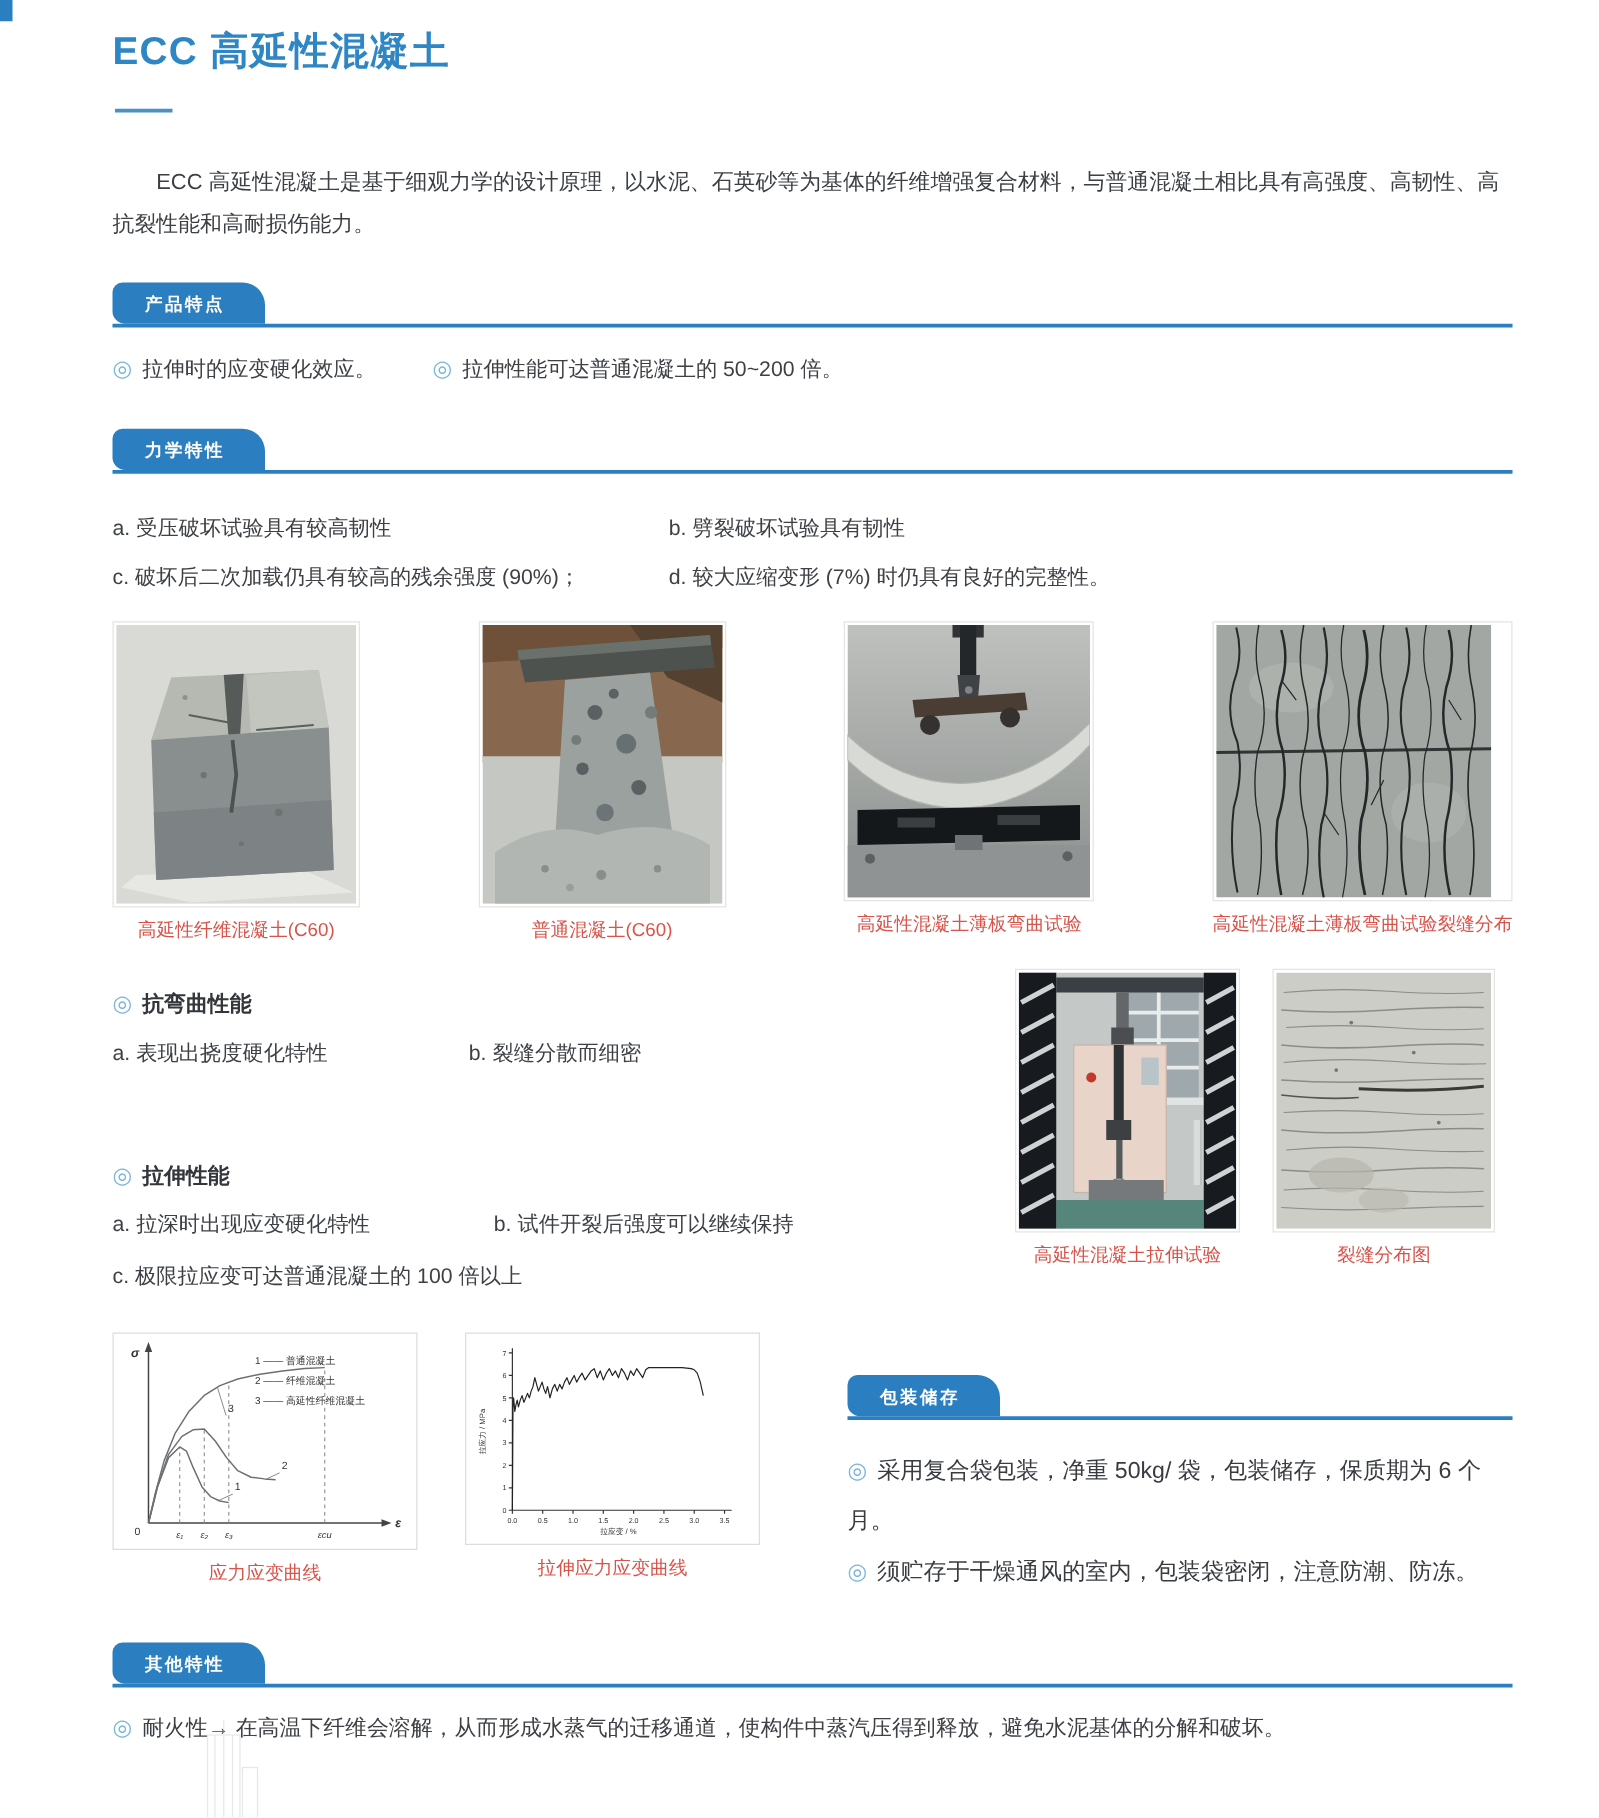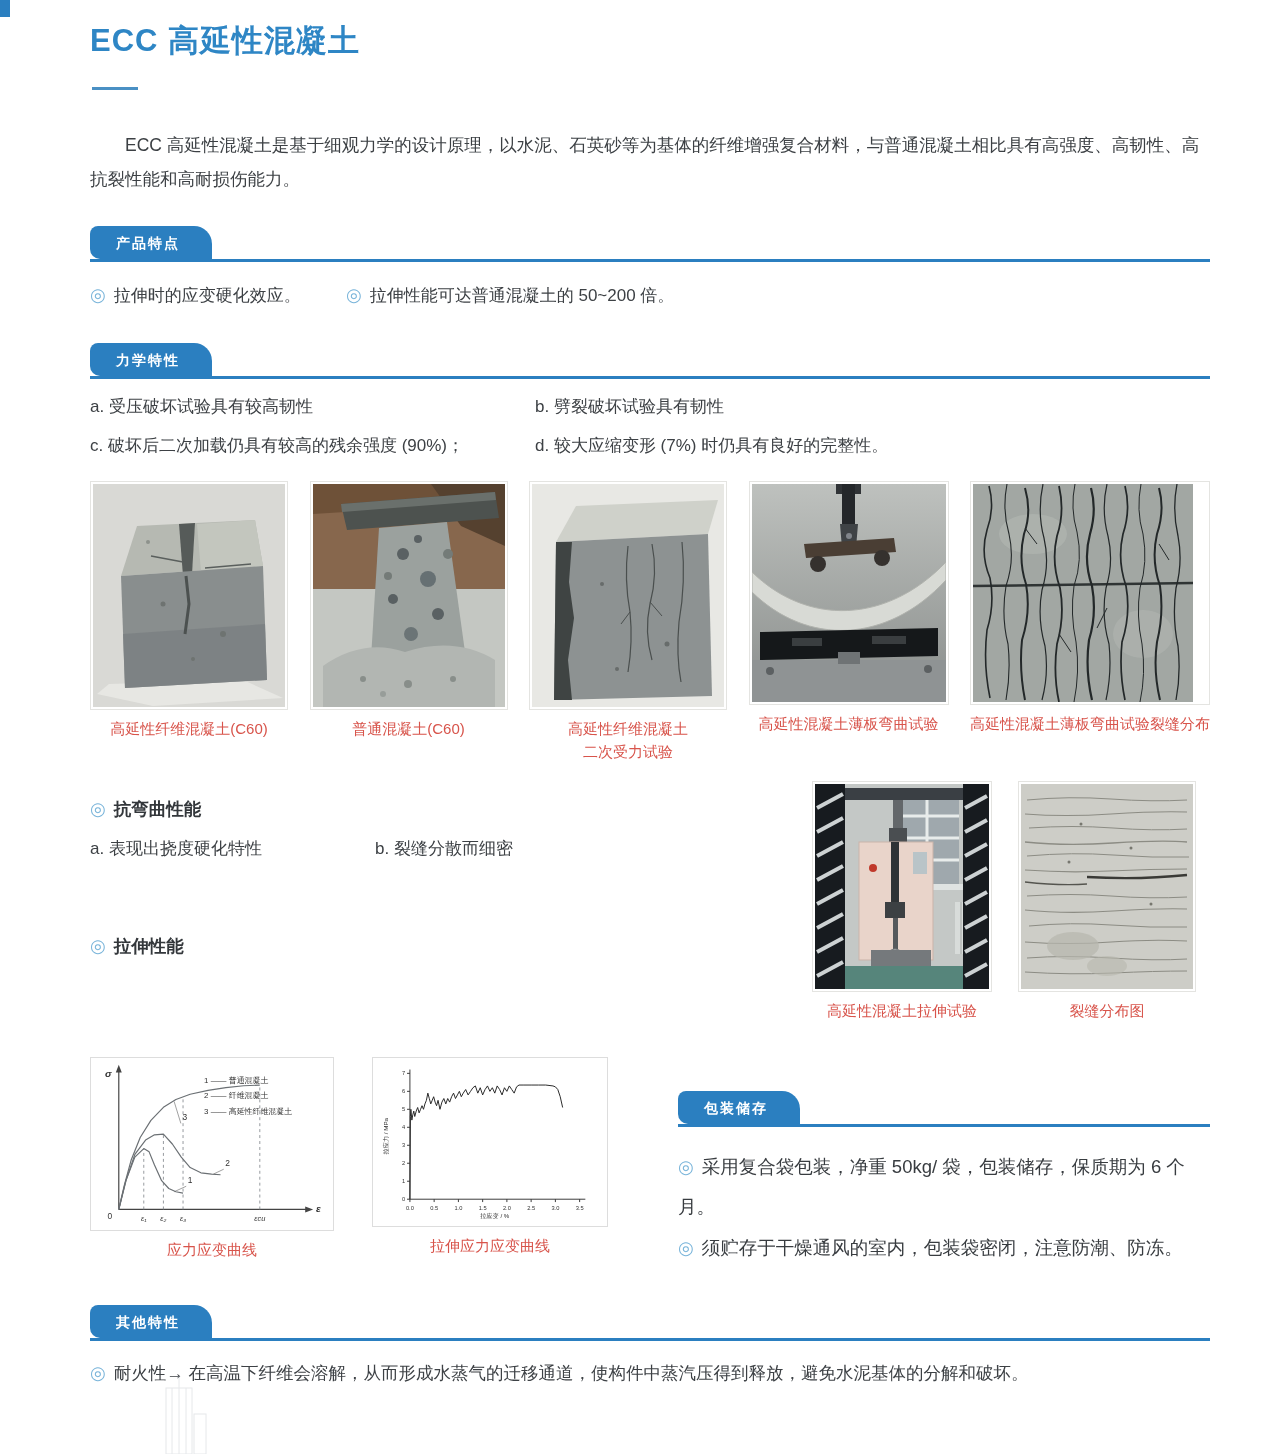--- a/index.html
+++ b/index.html
@@ -11,21 +11,21 @@
   .title-dash{width:46px;height:3px;background:#4a90c4;margin:25px 0 0 2px;}
   p.intro{margin:38px 0 0;font-size:17.5px;line-height:1.95;color:#3c4044;text-indent:2em;}
   .section-head{margin-top:30px;border-bottom:3px solid #2b7fc0;line-height:0;}
   .tab{display:inline-block;background:#2b7fc0;color:#fff;font-size:14px;font-weight:bold;
        letter-spacing:2px;line-height:1;padding:10px 32px 9px 26px;border-radius:8px 18px 0 10px;}
   .b-ic{color:#7ab5da;font-size:18px;margin-right:8px;}
   .feature-row{display:flex;margin-top:22px;font-size:17px;}
   .feature-row .bullet{white-space:nowrap;}
   .fb0{width:256px;} .fb1{width:380px;}
   .sub-head{margin-top:20px;font-size:17.5px;font-weight:bold;color:#33373b;}
-  .grid2{display:grid;grid-template-columns:445px 1fr;row-gap:16px;margin-top:16px;font-size:17px;}
+  .grid2{display:grid;grid-template-columns:445px 1fr;row-gap:16px;margin-top:32px;font-size:17px;}
   .gridB{display:grid;grid-template-columns:285px 1fr;margin-top:16px;font-size:17px;}
   .gridT{display:grid;grid-template-columns:305px 1fr;row-gap:18px;margin-top:16px;font-size:17px;}
   .gridT .span2{grid-column:1/3;}
   .photo-row{display:flex;justify-content:space-between;margin-top:24px;}
   figure{margin:0;text-align:center;}
   .ph{background:#fff;border:1px solid #e4e4e1;padding:2px;}
   .ph svg{display:block;}
   .cap{margin-top:8px;font-size:15px;color:#d8544b;line-height:1.5;white-space:pre-line;}
   .mid-row{display:flex;margin-top:14px;}
   .mid-left{flex:0 0 706px;}
@@ -110,37 +110,20 @@
             <circle cx="135" cy="70" r="5" fill="#747b78"></circle>
               <circle cx="105" cy="55" r="4" fill="#5a6163"></circle>
             <path d="M10,182 q40,-28 82,-14 q50,-16 90,8 l0,47 l-172,0 z" fill="#b2b6b2"></path>
             <circle cx="50" cy="195" r="3" fill="#888e8a"></circle>
               <circle cx="95" cy="200" r="4" fill="#888e8a"></circle>
             <circle cx="140" cy="195" r="3" fill="#888e8a"></circle>
               <circle cx="70" cy="210" r="3" fill="#979d99"></circle>
           </svg>
         </div>
         <figcaption class="cap">普通混凝土(C60)</figcaption>
-      </figure>
-      <figure>
-        <div class="ph">
-          <svg width="192" height="223" viewBox="0 0 192 223">
-            <rect width="192" height="223" fill="#e8e8e4"></rect>
-            <polygon points="24,58 44,22 186,16 176,50" fill="#cfd1ca"></polygon>
-            <polygon points="24,58 176,50 180,212 22,216" fill="#8d9292"></polygon>
-            <path d="M24,58 l16,0 l-3,40 l5,36 l-6,42 l4,40 l-18,0 z" fill="#3f4443"></path>
-            <path d="M120,60 q6,30 -2,60 q-6,28 2,56 M96,62 q-4,34 2,66 q3,30 -2,60 M150,58 q4,40 -3,80 q-3,34 2,60" stroke="#4a4f4e" stroke-width="1.2" fill="none"></path>
-            <path d="M118,118 l12,14 M98,128 l-9,12" stroke="#4a4f4e" stroke-width="1" fill="none"></path>
-            <circle cx="70" cy="100" r="2" fill="#676c6b"></circle>
-              <circle cx="135" cy="160" r="2.5" fill="#676c6b"></circle>
-            <circle cx="85" cy="185" r="2" fill="#676c6b"></circle>
-          </svg>
-        </div>
-        <figcaption class="cap">高延性纤维混凝土
-二次受力试验</figcaption>
       </figure>
       <figure>
         <div class="ph">
           <svg width="194" height="218" viewBox="0 0 194 218">
             <defs>
                 <linearGradient id="g4" x1="0" y1="0" x2="0" y2="1">
               <stop offset="0" stop-color="#bec1be"></stop>
                   <stop offset="1" stop-color="#8a8e8c"></stop>
                 </linearGradient>
               </defs>
@@ -191,20 +174,25 @@
     </div>
 
     <div class="mid-row">
       <div class="mid-left">
         <div class="sub-head"><span class="b-ic">◎</span><span>抗弯曲性能</span></div>
         <div class="gridB">
           <div>a. 表现出挠度硬化特性</div>
           <div>b. 裂缝分散而细密</div>
         </div>
         <div class="sub-head tensile-head"><span class="b-ic">◎</span><span>拉伸性能</span></div>
+        <div class="gridT">
+          <div>a. 拉深时出现应变硬化特性</div>
+          <div>b. 试件开裂后强度可以继续保持</div>
+          <div class="span2">c. 极限拉应变可达普通混凝土的 100 倍以上</div>
+        </div>
       </div>
       <div class="mid-right">
         <figure>
           <div class="ph">
             <svg width="174" height="205" viewBox="0 0 174 205">
               <rect width="174" height="205" fill="#c4c8c6"></rect>
               <rect x="80" y="10" width="64" height="92" fill="#9fa8ad"></rect>
               <path d="M112,10 L112,102 M80,32 L144,32 M80,54 L144,54 M80,76 L144,76" stroke="#e8eceb" stroke-width="3" fill="none"></path>
               <rect x="76" y="100" width="72" height="6" fill="#dfe3e2"></rect>
               <rect x="140" y="118" width="30" height="52" fill="#d8dcda"></rect>

